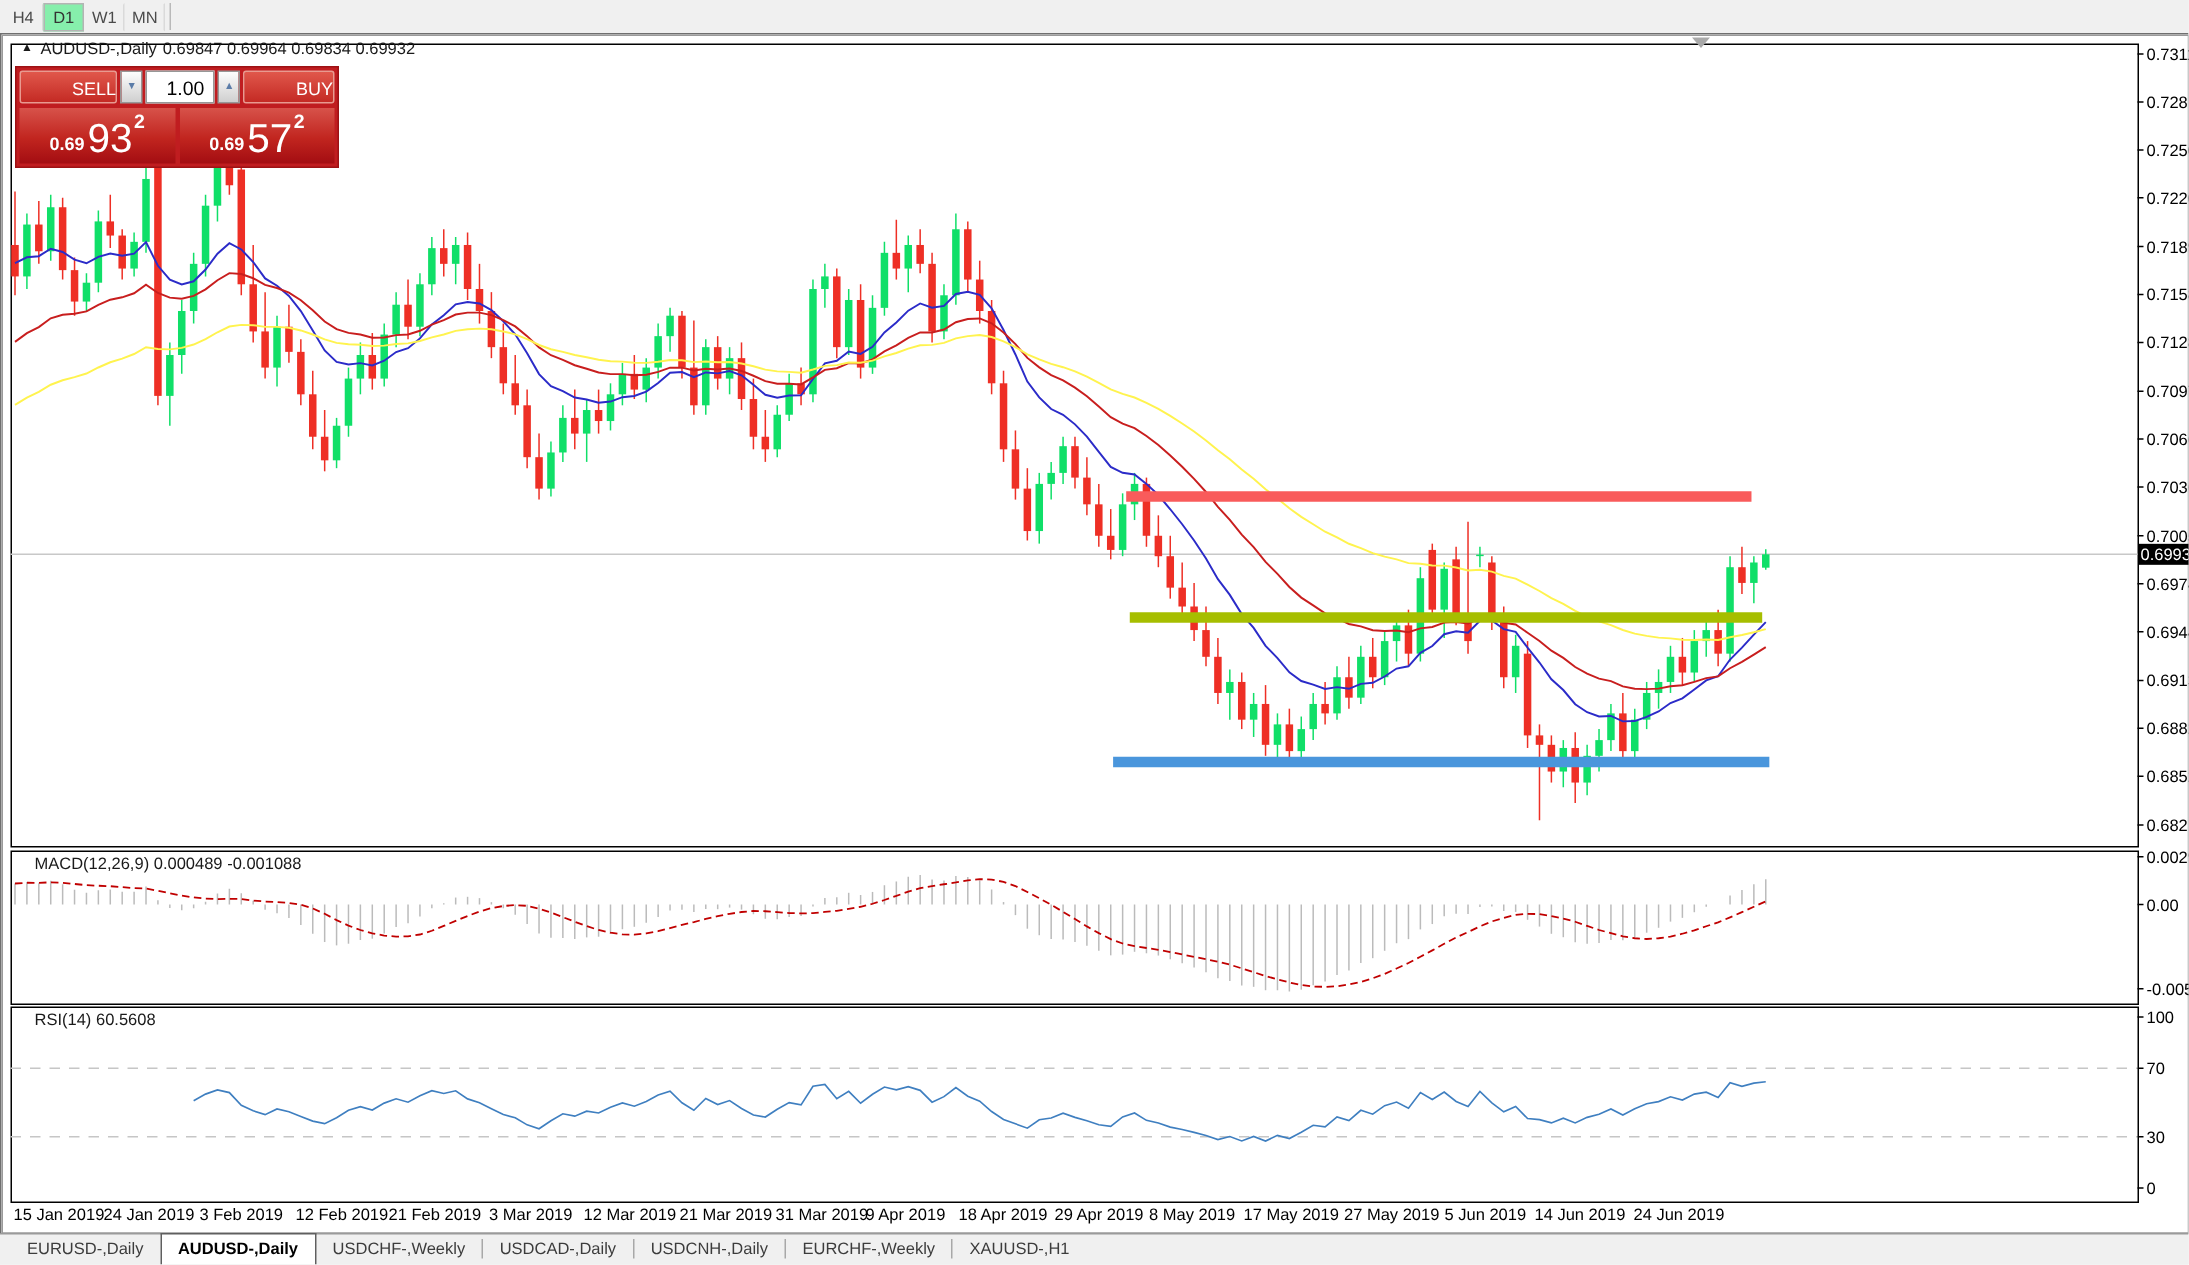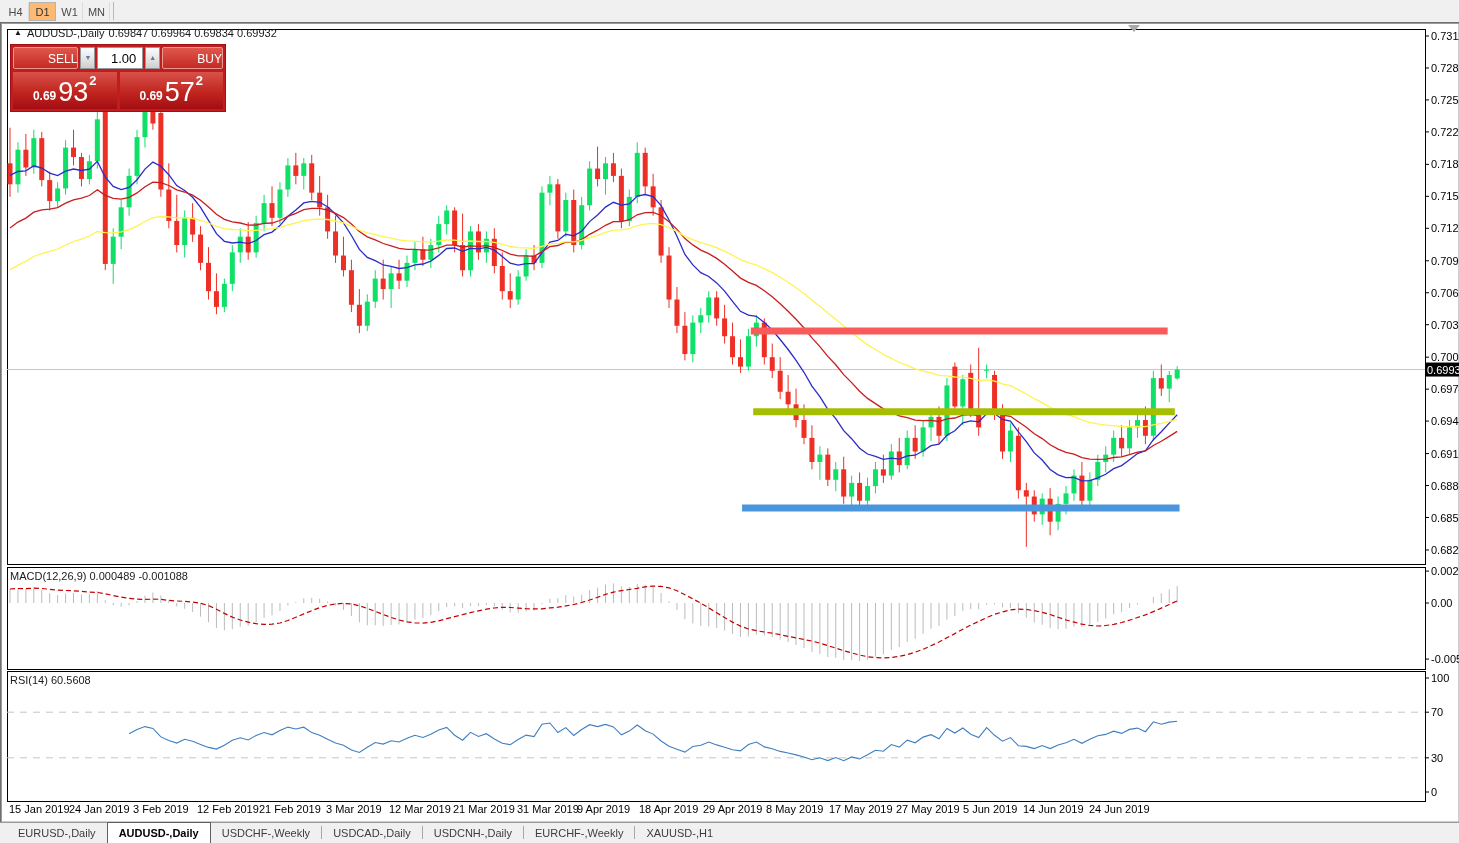--- a/index.html
+++ b/index.html
@@ -3,32 +3,32 @@
 <meta charset="utf-8">
 <style>
   html,body{margin:0;padding:0;background:#f0f0f0;width:1459px;height:843px;overflow:hidden;
     font-family:"Liberation Sans","DejaVu Sans",sans-serif;-webkit-font-smoothing:antialiased;}
   #app{position:relative;width:1459px;height:843px;}
   
   #toolbar{position:absolute;left:0;top:0;width:1459px;height:22px;background:#f0f0f0;
     display:flex;align-items:center;padding-left:2px;box-sizing:border-box;}
   .tf-btn{width:27px;height:19px;line-height:19px;text-align:center;font-size:11px;color:#4a4a4a;
     border:1px solid transparent;border-right:1px solid #dadada;cursor:default;box-sizing:border-box;}
-  .tf-btn.active{background:#fdba74;border:1px solid #b4b4b4;color:#333;}
+  .tf-btn.active{background:#86efac;border:1px solid #b4b4b4;color:#333;}
   .toolbar-sep{width:1px;height:18px;background:#b9b9b9;margin:0 3px;}
   
   #chart-window{position:absolute;left:0;top:22px;width:1459px;height:800px;background:#fff;
     border-top:1px solid #6f6f6f;border-left:1px solid #6f6f6f;box-sizing:border-box;}
   #chart-svg{position:absolute;left:0;top:0;}
   
   #chart-header{position:absolute;left:13px;top:4px;font-size:11px;color:#1a1a1a;z-index:5;}
   #chart-header .tri{font-size:8px;vertical-align:2px;margin-right:5px;}
   #chart-header .num{margin-left:4px;}
   
-  .ind-label{position:absolute;left:9px;font-size:11px;color:#1a1a1a;z-index:5;}
+  .ind-label{position:absolute;left:22px;font-size:11px;color:#1a1a1a;z-index:5;}
   
   #trade-widget{position:absolute;left:9px;top:21px;width:216px;background:#c01d20;
     border:1px solid #9d1215;padding:2px;z-index:6;box-sizing:border-box;}
   #tw-row1{display:flex;height:22px;gap:2px;}
   .tw-btn{flex:0 0 50px;background:linear-gradient(#e0574b,#c42a24);color:#fff;font-size:12px;
     text-align:center;line-height:22px;border:1px solid #e89a90;border-radius:2px;cursor:pointer;box-sizing:border-box;padding-left:34px;}
   .spin-btn{flex:0 0 15px;background:linear-gradient(#fdfdfd,#cfcfcf);border:1px solid #979797;
     color:#5b7ca8;font-size:7px;line-height:20px;text-align:center;cursor:pointer;box-sizing:border-box;}
   #vol-input{flex:1;border:1px solid #979797;background:#fff;color:#000;font-size:13px;
     text-align:right;padding:0 6px 0 0;min-width:0;box-sizing:border-box;}

